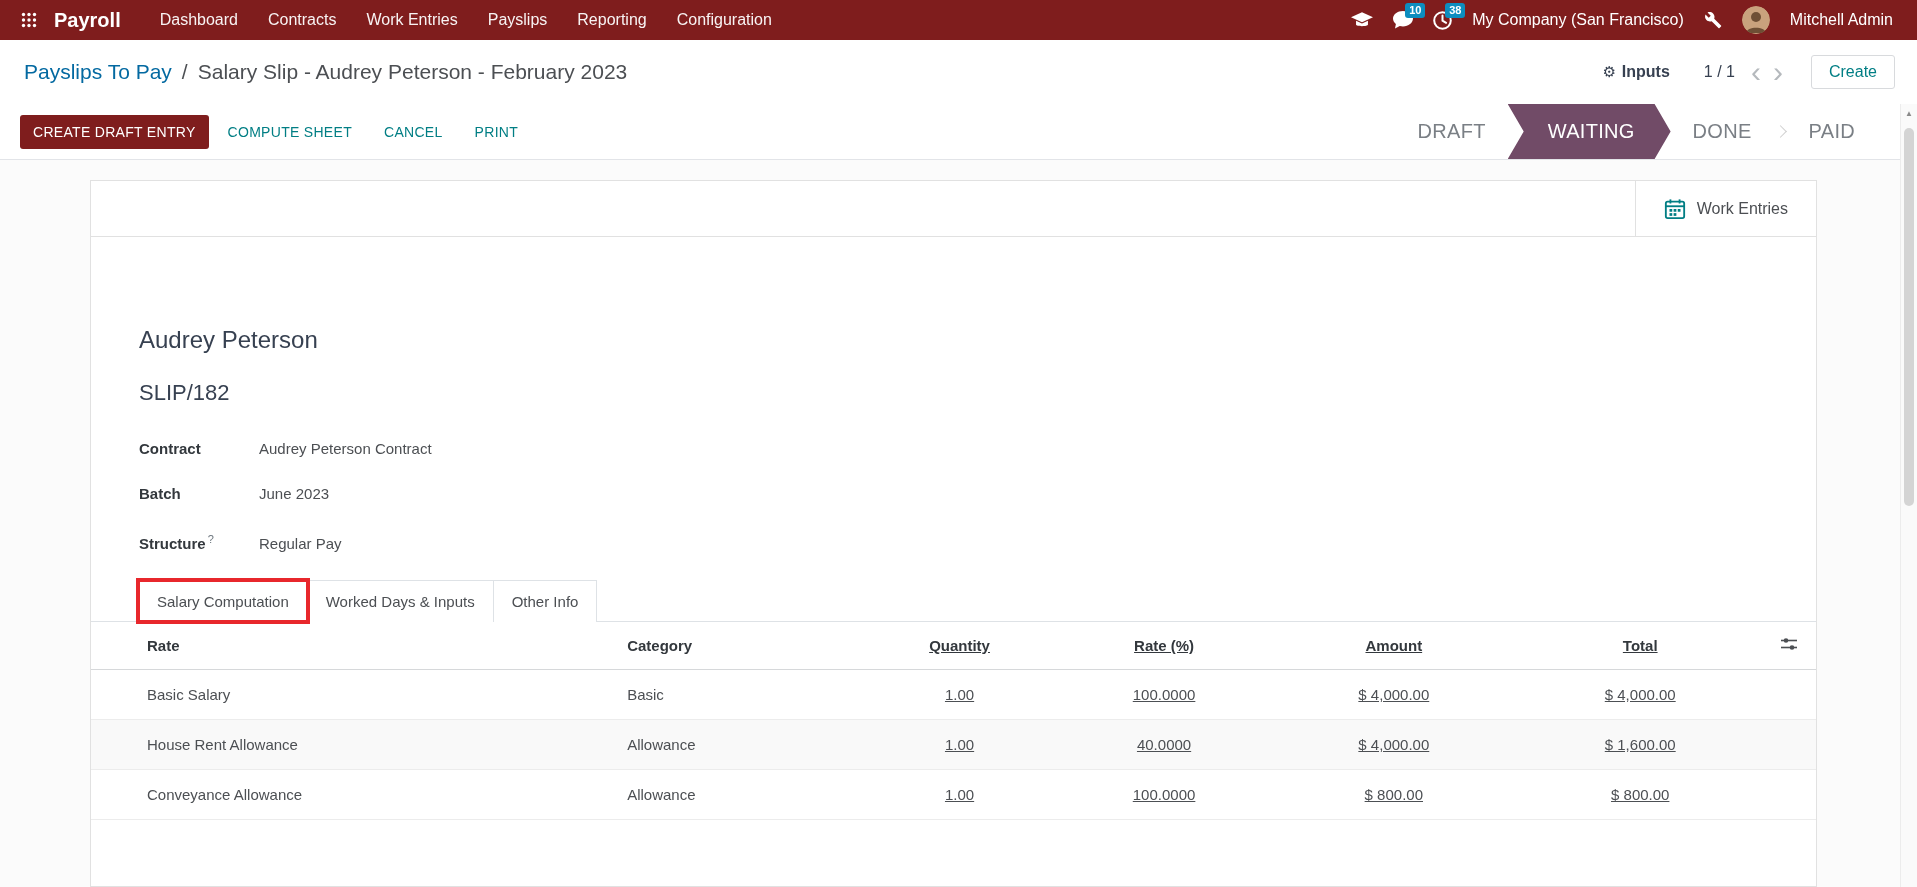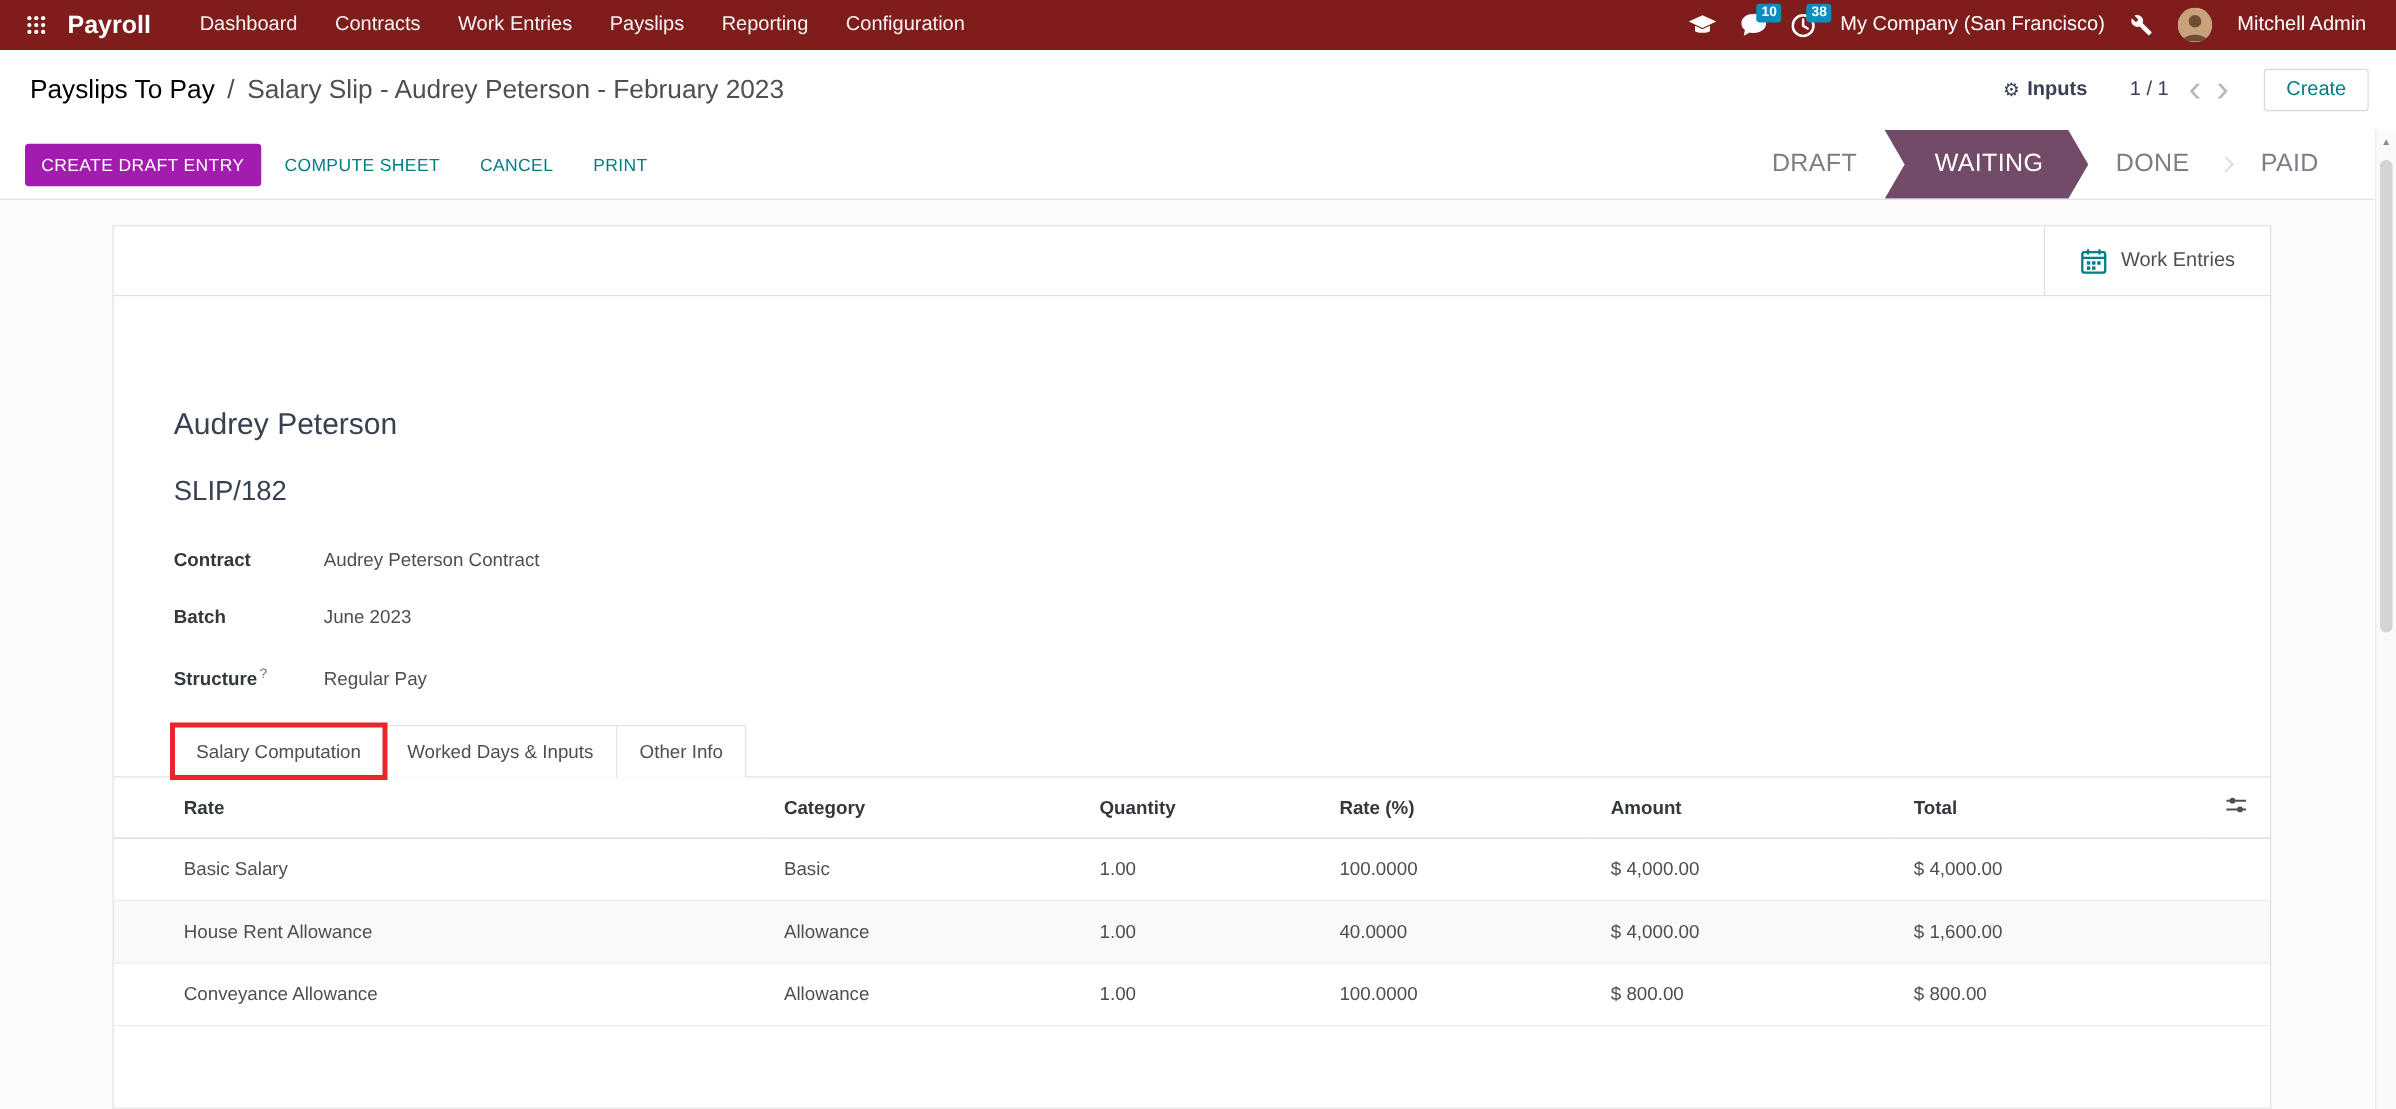--- a/index.html
+++ b/index.html
@@ -19,39 +19,39 @@
   .badge { position:absolute; top:-8px; left:12px; background:#0d8dbf; color:#fff;
            font-size:11px; font-weight:700; padding:1px 4px; border-radius:3px; line-height:13px; }
   .company { cursor:pointer; white-space:nowrap; }
   .avatar { width:28px; height:28px; border-radius:50%; overflow:hidden; display:block; cursor:pointer; }
   .user-name { cursor:pointer; white-space:nowrap; }
 
   
   .control-panel { height:64px; display:flex; align-items:center; justify-content:space-between;
                    padding:0 22px 0 24px; background:#fff; }
   .breadcrumb { font-size:21px; display:flex; align-items:baseline; }
-  .bc-parent { color:#000000; cursor:pointer; }
+  .bc-parent { color:#0369a1; cursor:pointer; }
   .bc-sep { margin:0 10px; color:#4c4f53; }
   .bc-current { color:#4c4f53; }
   .cp-right { display:flex; align-items:center; }
   .action-menu { display:flex; align-items:center; gap:6px; font-size:16px; color:#374151;
                  cursor:pointer; font-weight:600; }
   .gear-glyph { font-size:15px; font-weight:400; }
   .pager { font-size:16px; color:#374151; margin-left:34px; }
   .pg-chev { color:#b5b9bd; font-size:30px; line-height:26px; cursor:pointer; padding:0 6px; }
   .pg-chev.first { margin-left:10px; }
   .create-btn { margin-left:22px; background:#fff; border:1px solid #d8dadd; color:#017E84;
                 font-size:16px; padding:7px 17px; border-radius:3px; cursor:pointer;
                 font-family:inherit; }
 
   
   .action-bar { height:56px; display:flex; align-items:stretch; justify-content:space-between;
                 border-bottom:1px solid #e2e4e8; background:#fff; padding:0 40px 0 20px; }
   .ab-left { display:flex; align-items:center; gap:6px; }
-  .btn-primary { background:#a21caf; color:#fff; border:none; font-size:14px; font-weight:500;
+  .btn-primary { background:#7f1d1d; color:#fff; border:none; font-size:14px; font-weight:500;
                  padding:9px 13px; border-radius:3px; cursor:pointer; letter-spacing:.3px;
                  font-family:inherit; }
   .btn-flat { background:none; border:none; color:#017E84; font-size:14px; font-weight:500;
               padding:9px 13px; cursor:pointer; letter-spacing:.3px; font-family:inherit; }
   .statusbar { display:flex; align-items:stretch; }
   .status { display:flex; align-items:center; padding:0 22px; color:#7a7f85; font-size:20px;
             font-weight:500; letter-spacing:.3px; cursor:pointer; }
   .status.active { background:#714B67; color:#fff;
                    clip-path:polygon(0 0, calc(100% - 16px) 0, 100% 50%, calc(100% - 16px) 100%, 0 100%, 16px 50%);
                    padding:0 36px 0 40px; }
@@ -80,21 +80,21 @@
   .tab { border:1px solid #dee2e6; border-bottom:none; padding:12px 18px; font-size:15px;
          color:#4c4f53; background:#fff; cursor:pointer; margin-bottom:-1px; white-space:nowrap; }
   .tab + .tab { border-left:none; }
   .tab.active { position:relative; z-index:2; outline:4px solid #e8272c; outline-offset:-2px; }
 
   
   table.o-list { width:100%; border-collapse:collapse; table-layout:fixed; font-size:15px; }
   .o-list th { font-weight:600; color:#33383d; padding:15px 16px; text-align:left;
                white-space:nowrap; cursor:pointer; }
   .o-list td { padding:16px 16px; color:#4c4f53; white-space:nowrap; overflow:hidden; }
-  .o-list th.num, .o-list td.num { text-align:left; }
+  .o-list th.num, .o-list td.num { text-align:center;text-decoration:underline; }
   .o-list th:first-child, .o-list td:first-child { padding-left:56px; }
   .o-list thead tr { border-bottom:1px solid #d6d8da; }
   .o-list tbody tr { border-bottom:1px solid #ececec; cursor:pointer; }
   .o-list tbody tr:nth-child(even) { background:#f9f9f9; }
   .th-icon { text-align:right; padding-right:18px; }
 
   
   .scrollbar { position:fixed; top:104px; right:0; width:17px; height:783px;
                background:#fafafa; border-left:1px solid #ececec; cursor:pointer; }
   .sb-up { position:absolute; top:5px; left:0; width:16px; text-align:center;

